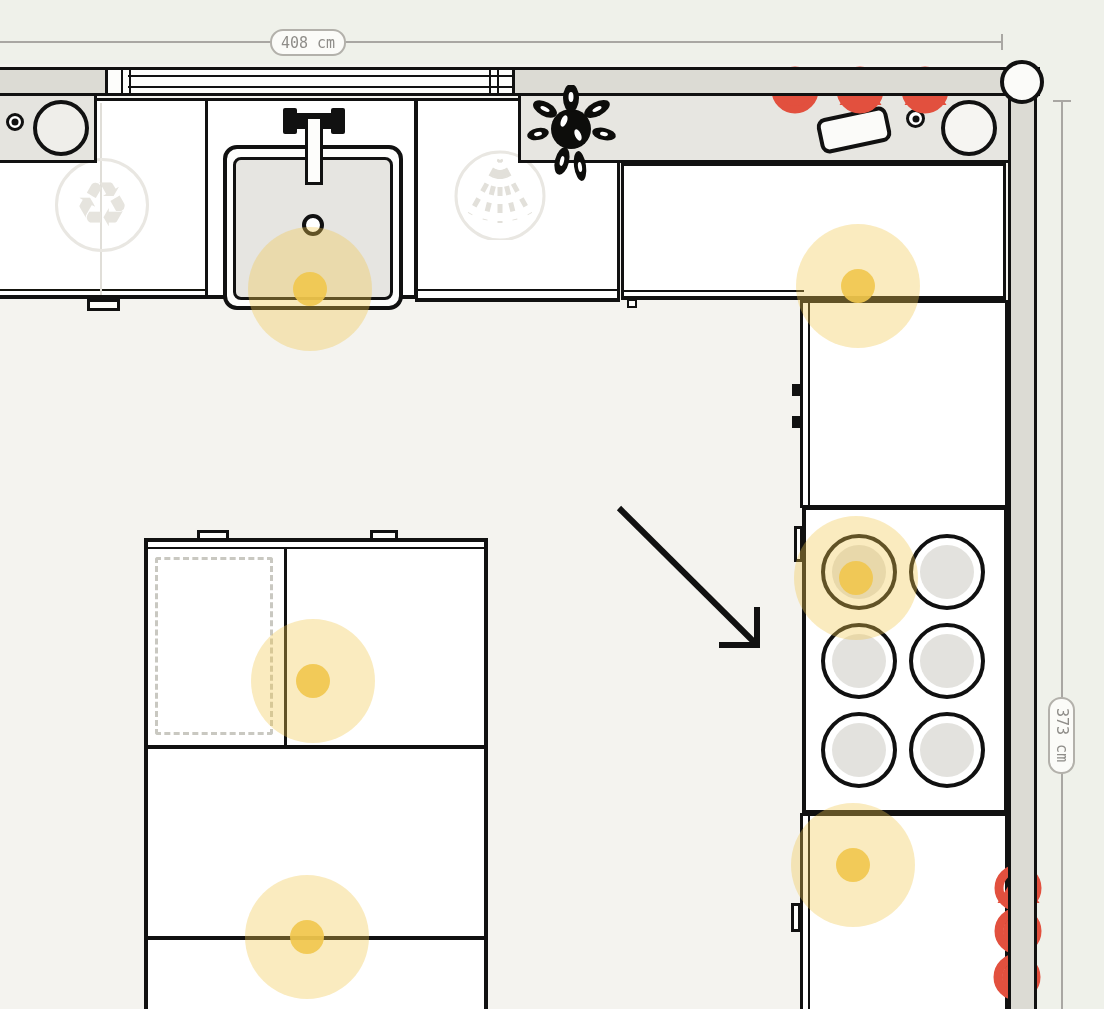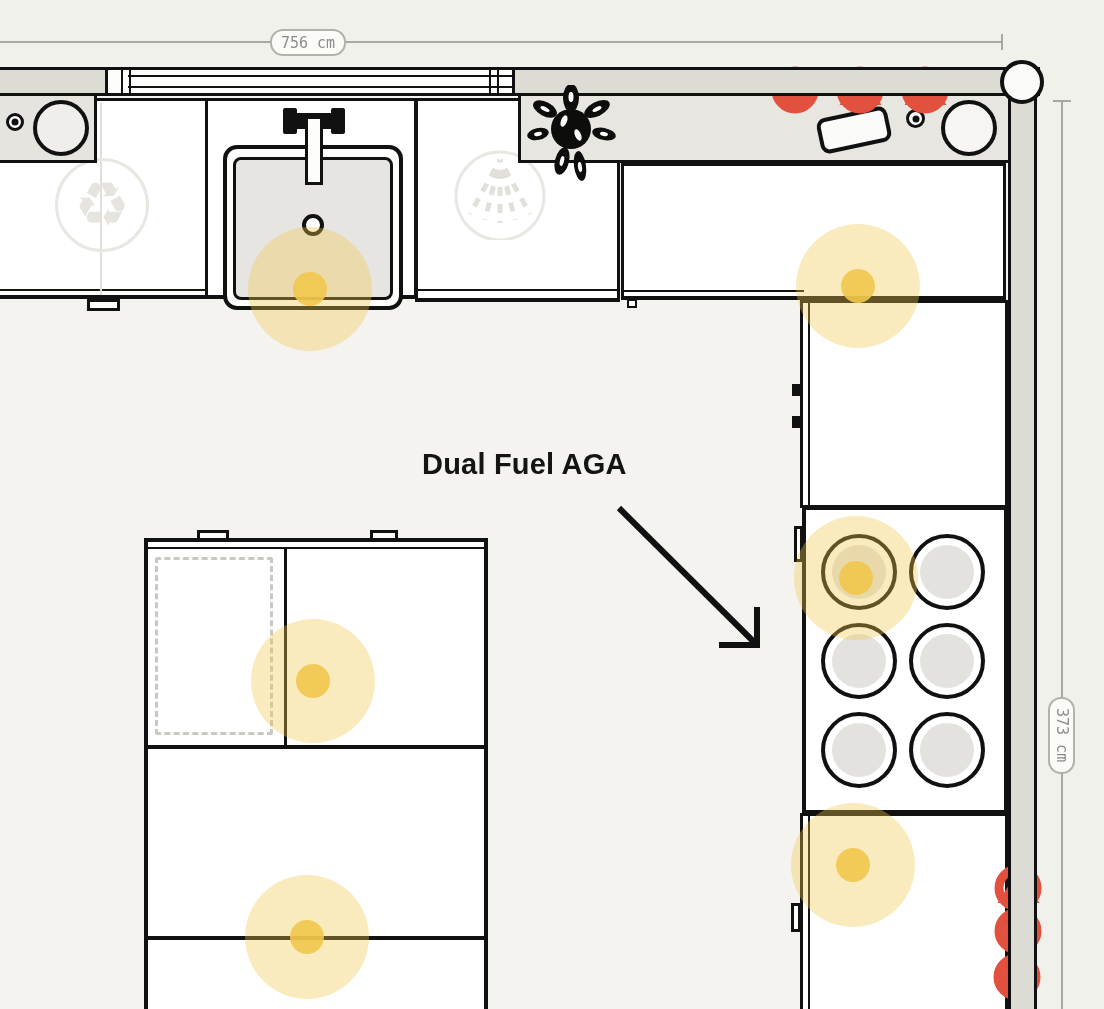--- a/index.html
+++ b/index.html
@@ -259,23 +259,22 @@
       <div class="alert-ring" style="left: 1018px; top: 931px; z-index: 32; border-color: rgb(226, 80, 62);">
         <div class="alert-dot" style="background: rgb(226, 80, 62);"></div>
       </div>
       <div class="alert-ring" style="left: 1017px; top: 977px; z-index: 32; border-color: rgb(226, 80, 62);">
         <div class="alert-dot" style="background: rgb(226, 80, 62);"></div>
       </div>
     </div>
 
   <div class="abs dim dim-h"></div>
   <div class="abs dim dim-h-tick"></div>
-  <div class="abs capsule capsule-h">756 cm</div>
+  <div class="abs capsule capsule-h">408 cm</div>
   <div class="abs dim dim-v"></div>
   <div class="abs dim dim-v-tick"></div>
   <div class="abs capsule capsule-v">373 cm</div>
 
-  <div class="abs annotation-text">Dual Fuel AGA</div>
   <svg class="abs annotation-arrow" viewBox="0 0 165 165">
     <line x1="14" y1="13" x2="150" y2="148" stroke="#111" stroke-width="6"></line>
     <path d="M152 112 L152 150 L114 150" fill="none" stroke="#111" stroke-width="6"></path>
   </svg>
 </div>
 
 </body></html>

